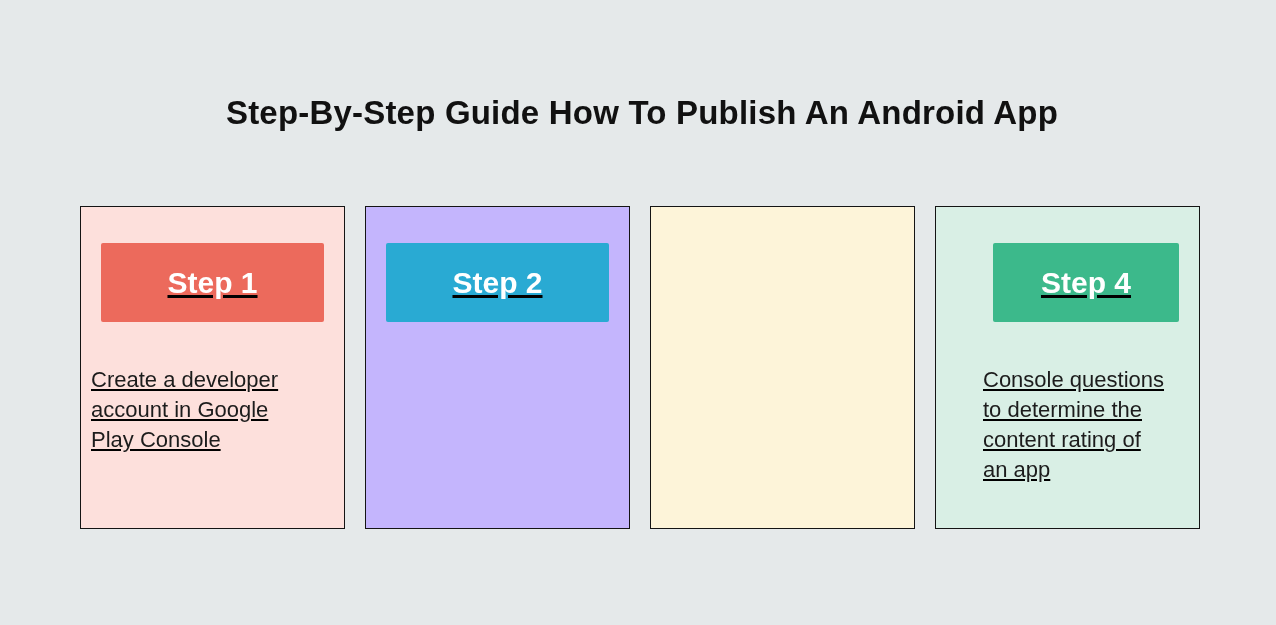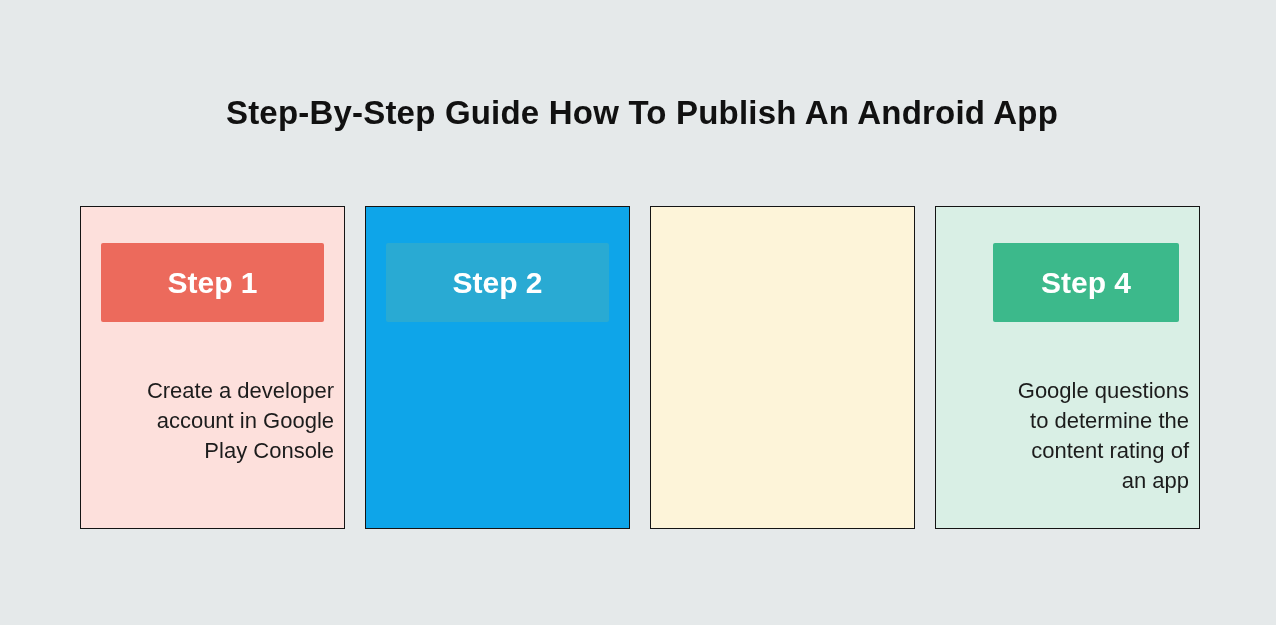--- a/index.html
+++ b/index.html
@@ -29,40 +29,41 @@
     font-weight: bold;
     color: #111111;
     letter-spacing: 0.2px;
   }
   .cards {
     position: absolute;
     left: 80px;
     top: 206px;
     display: flex;
     gap: 20px;
+    text-decoration: underline;
   }
   .card {
     box-sizing: border-box;
     width: 265px;
     height: 323px;
     border: 1px solid #141414;
   }
   .card-header {
     margin: 36px 20px 0;
     height: 79px;
     display: flex;
     align-items: center;
     justify-content: center;
     border-radius: 2px;
     font-size: 30px;
     font-weight: bold;
   }
   .card-desc {
-    margin: 54px 10px 0;
-    text-align: right;
+    margin: 43px 10px 0;
+    text-align: left;
     font-size: 22px;
     line-height: 30px;
     color: #1c1c1c;
     white-space: pre-line;
   }
 </style>
 </head>
 <body>
 
 <div class="page" style="background-color: rgb(229, 233, 234);">
@@ -72,33 +73,33 @@
 
     <div class="card" style="background-color: rgb(253, 224, 220);">
       <div class="card-header" style="background-color: rgb(236, 106, 92); color: rgb(255, 255, 255);">
         <span>Step 1</span>
       </div>
       <div class="card-desc">Create a developer
 account in Google
 Play Console</div>
     </div>
 
-    <div class="card" style="background-color: #0ea5e9;">
+    <div class="card" style="background-color: #c4b5fd;">
       <div class="card-header" style="background-color: rgb(41, 170, 211); color: rgb(255, 255, 255);">
         <span>Step 2</span>
       </div>
     </div>
 
     <div class="card" style="background-color: rgb(253, 244, 217);">
     </div>
 
     <div class="card" style="background-color: rgb(217, 239, 229); padding-left: 37px;">
       <div class="card-header" style="background-color: rgb(60, 185, 139); color: rgb(255, 255, 255);">
         <span>Step 4</span>
       </div>
-      <div class="card-desc">Google questions
+      <div class="card-desc">Console questions
 to determine the
 content rating of
 an app</div>
     </div>
 
   </div>
 </div>
 
 </body></html>

